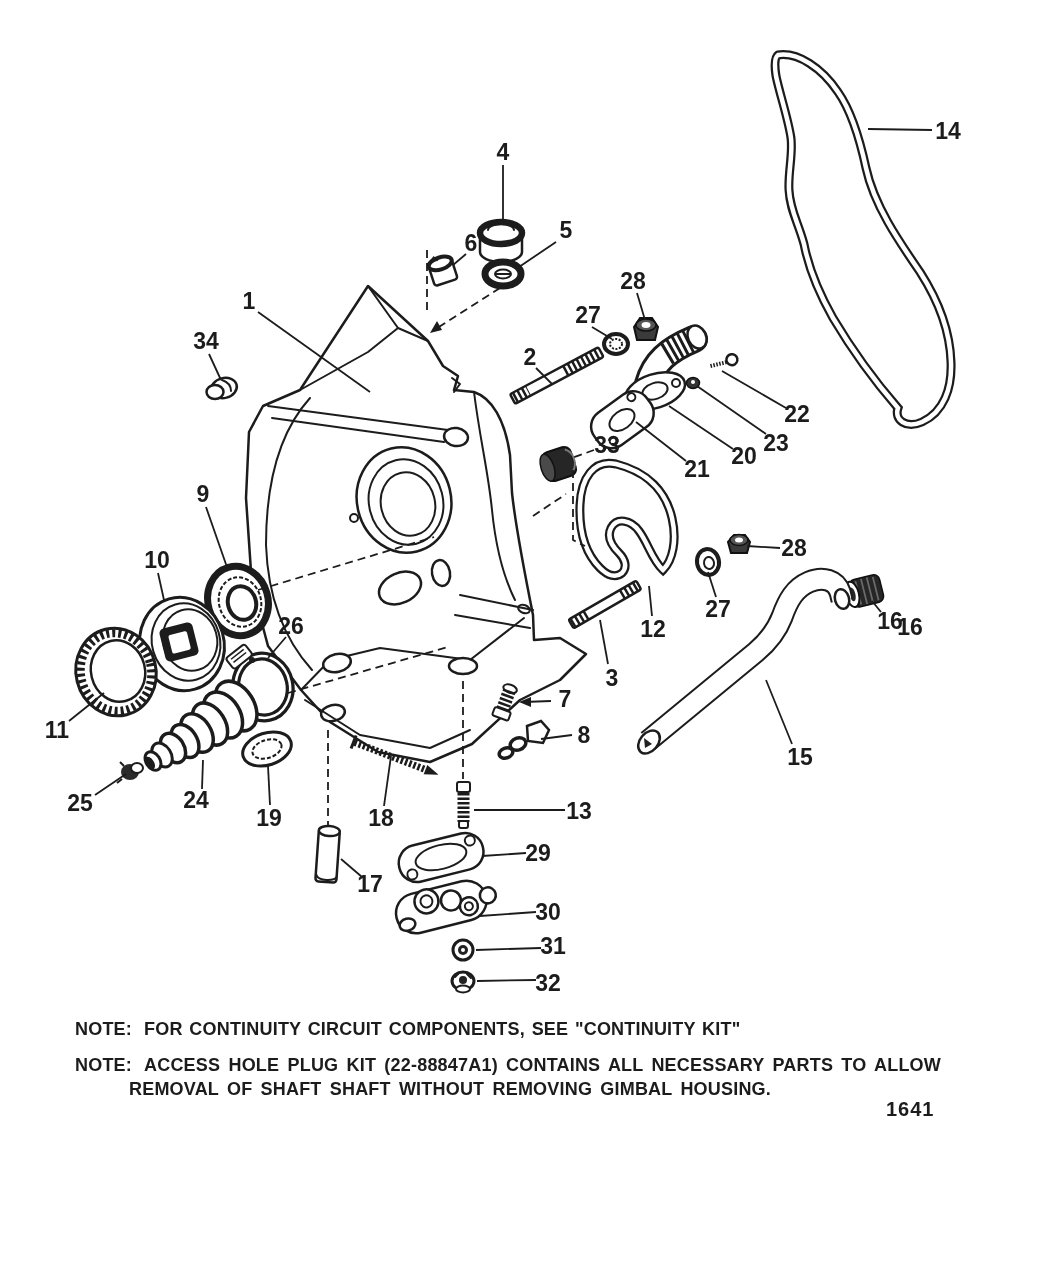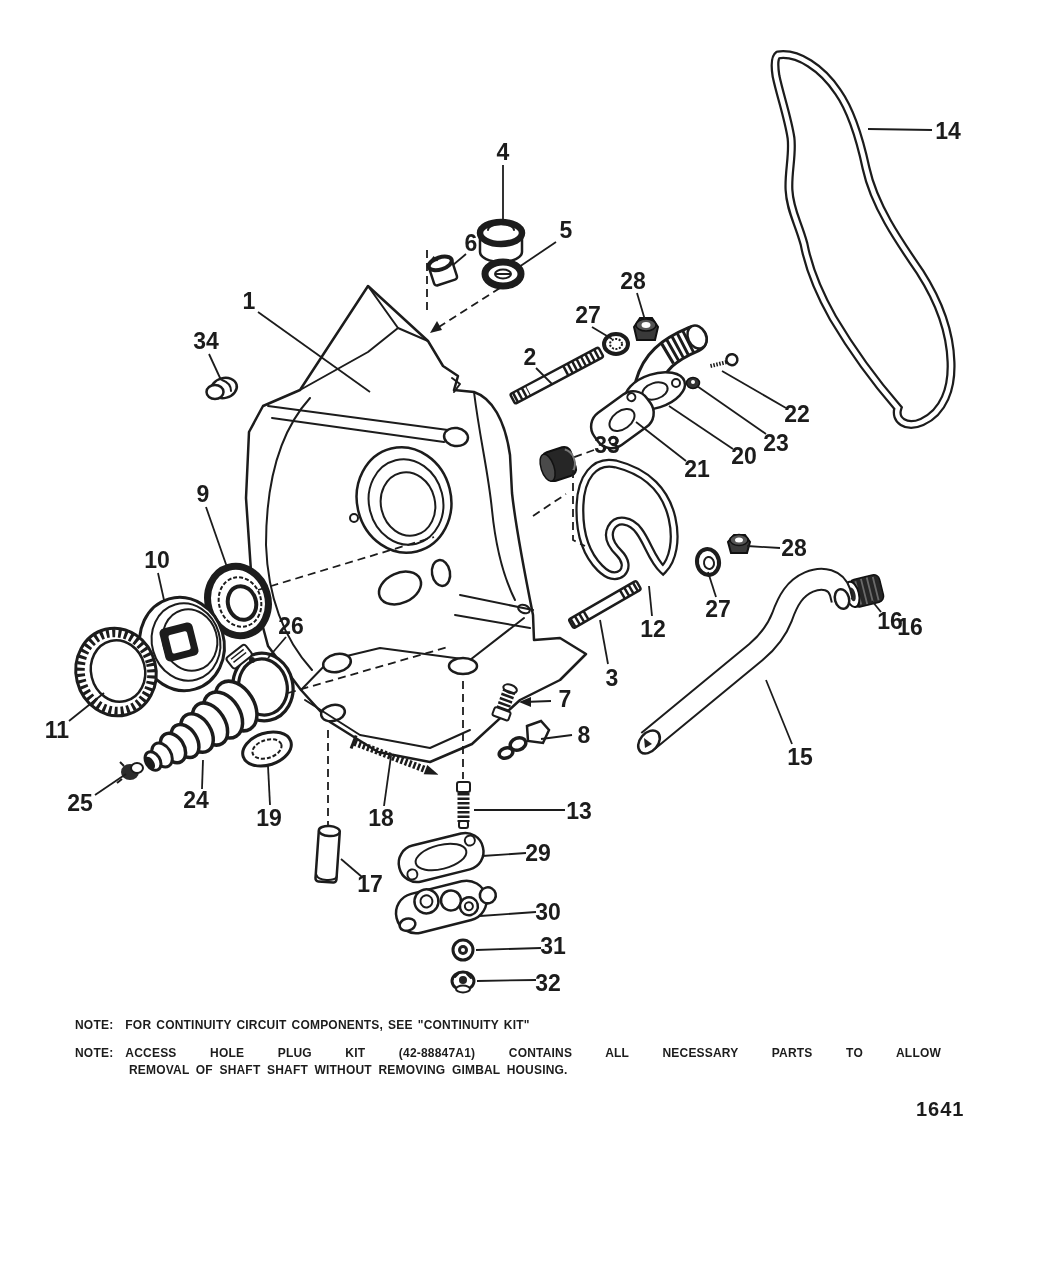--- a/index.html
+++ b/index.html
@@ -6,27 +6,27 @@
   .canvas{position:relative;width:1059px;height:1288px;background:#ffffff;margin:0 auto;overflow:hidden;
           font-family:"Liberation Sans",sans-serif;color:#1c1c1c;}
   svg{position:absolute;left:0;top:0;}
   
   .ln{fill:none;stroke:#1c1c1c;stroke-width:2;stroke-linecap:round;stroke-linejoin:round;}
   .fw{fill:#ffffff;stroke:#1c1c1c;stroke-width:2.5;stroke-linejoin:round;}
   .leader{stroke:#1c1c1c;stroke-width:1.8;fill:none;}
   .dash{stroke-dasharray:8 5;}
   .callout{font-family:"Liberation Sans",sans-serif;font-weight:bold;font-size:23px;fill:#1c1c1c;text-anchor:middle;}
   
-  .notes{position:absolute;left:75px;top:1018px;width:866px;font-weight:bold;font-size:12px;
+  .notes{position:absolute;left:75px;top:1018px;width:866px;font-weight:bold;font-size:18px;
          line-height:1.25;letter-spacing:.2px;}
   .note-line1{word-spacing:1.5px;margin-bottom:13px;white-space:nowrap;}
   .note-line2{text-align:justify;text-align-last:justify;}
   .note-label{margin-right:12px;}
   .note-cont{padding-left:54px;word-spacing:3px;margin-top:2px;}
-  .page-number{position:absolute;left:916px;top:1098px;font-weight:bold;font-size:20px;letter-spacing:1px;}
+  .page-number{position:absolute;left:886px;top:1098px;font-weight:bold;font-size:20px;letter-spacing:1px;}
 </style>
 </head>
 <body>
 
 <div class="canvas">
 
 <svg width="1059" height="1288" viewBox="0 0 1059 1288">
 
   <g id="artwork">
 
@@ -392,20 +392,20 @@
         <text x="607" y="453" class="callout">33</text>
         <text x="206" y="349" class="callout">34</text>
       </g>
 </svg>
 
 <div class="notes">
   <div class="note-line1">
     <span class="note-label">NOTE:</span><span>FOR CONTINUITY CIRCUIT COMPONENTS, SEE "CONTINUITY KIT"</span>
   </div>
   <div class="note-line2">
-    <span class="note-label">NOTE:</span><span>ACCESS HOLE PLUG KIT (42-88847A1) CONTAINS ALL NECESSARY PARTS TO ALLOW</span>
+    <span class="note-label">NOTE:</span><span>ACCESS HOLE PLUG KIT (22-88847A1) CONTAINS ALL NECESSARY PARTS TO ALLOW</span>
   </div>
   <div class="note-cont">REMOVAL OF SHAFT SHAFT WITHOUT REMOVING GIMBAL HOUSING.</div>
 </div>
 
 <div class="page-number">1641</div>
 
 </div>
 
 </body></html>

